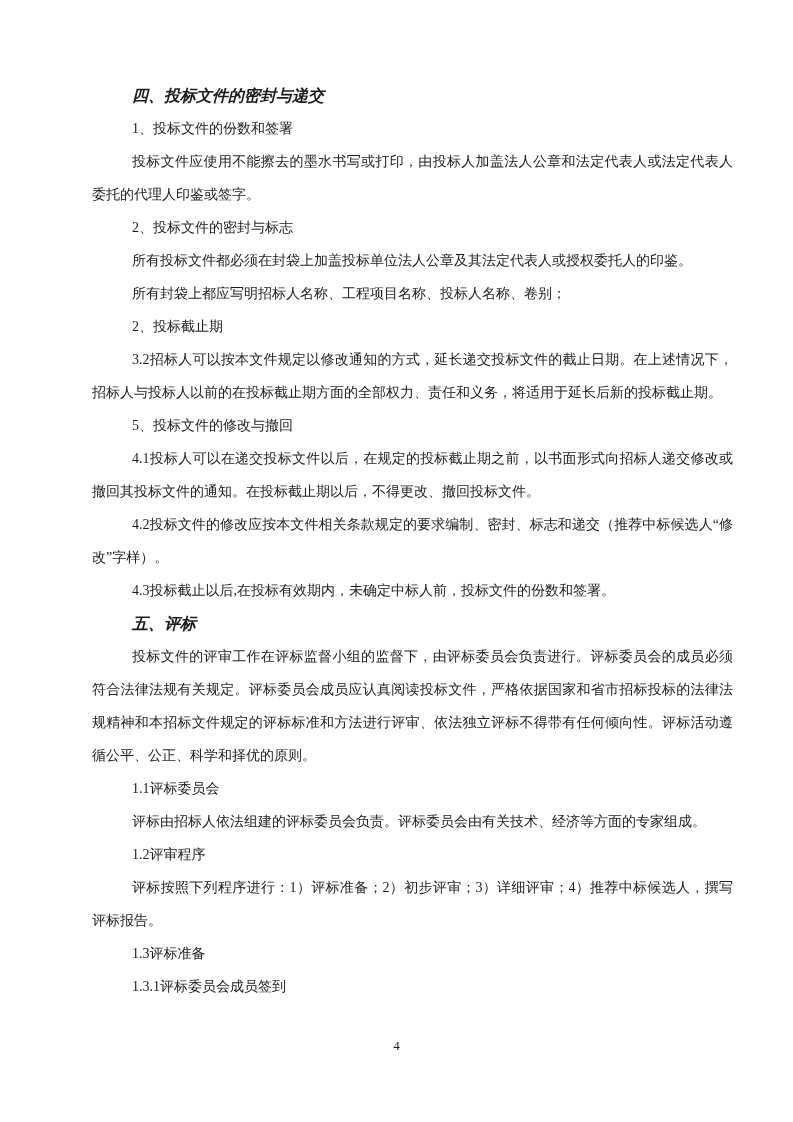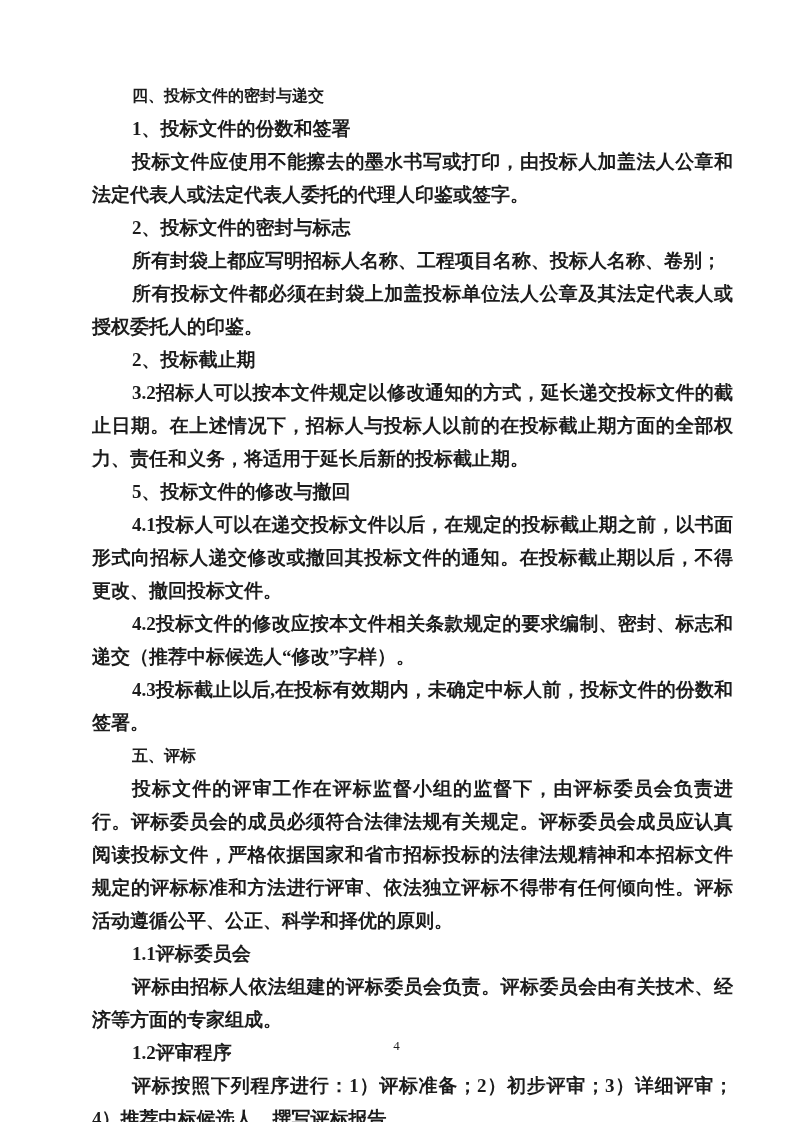--- a/index.html
+++ b/index.html
@@ -17,32 +17,32 @@
   }
   .page-content {
     position: absolute;
     left: 92px;
     top: 79px;
     width: 641px;
   }
   .page-content p {
     margin: 0;
     padding: 0;
-    font-size: 19px;
+    font-size: 14px;
     line-height: 33px;
     text-align: justify;
     text-indent: 40px;
     letter-spacing: 0;
     word-break: break-all;
-    font-weight: bold;
   }
   .page-content p.heading {
     font-weight: bold;
     font-size: 16px;
     text-align: left;
+    font-style: italic;
   }
   .page-content p.subheading {
     text-align: left;
   }
   .page-footer {
     position: absolute;
     left: 0;
     top: 1036px;
     width: 793px;
     text-align: center;
@@ -52,22 +52,22 @@
   }
 </style>
 </head>
 <body>
 
 <div class="page-content">
     <p class="heading">四、投标文件的密封与递交</p>
     <p class="subheading">1、投标文件的份数和签署</p>
     <p class="paragraph">投标文件应使用不能擦去的墨水书写或打印，由投标人加盖法人公章和法定代表人或法定代表人委托的代理人印鉴或签字。</p>
     <p class="subheading">2、投标文件的密封与标志</p>
+    <p class="paragraph">所有投标文件都必须在封袋上加盖投标单位法人公章及其法定代表人或授权委托人的印鉴。</p>
     <p class="paragraph">所有封袋上都应写明招标人名称、工程项目名称、投标人名称、卷别；</p>
-    <p class="paragraph">所有投标文件都必须在封袋上加盖投标单位法人公章及其法定代表人或授权委托人的印鉴。</p>
     <p class="subheading">2、投标截止期</p>
     <p class="paragraph">3.2招标人可以按本文件规定以修改通知的方式，延长递交投标文件的截止日期。在上述情况下，招标人与投标人以前的在投标截止期方面的全部权力、责任和义务，将适用于延长后新的投标截止期。</p>
     <p class="subheading">5、投标文件的修改与撤回</p>
     <p class="paragraph">4.1投标人可以在递交投标文件以后，在规定的投标截止期之前，以书面形式向招标人递交修改或撤回其投标文件的通知。在投标截止期以后，不得更改、撤回投标文件。</p>
     <p class="paragraph">4.2投标文件的修改应按本文件相关条款规定的要求编制、密封、标志和递交（推荐中标候选人“修改”字样）。</p>
     <p class="paragraph">4.3投标截止以后,在投标有效期内，未确定中标人前，投标文件的份数和签署。</p>
     <p class="heading">五、评标</p>
     <p class="paragraph">投标文件的评审工作在评标监督小组的监督下，由评标委员会负责进行。评标委员会的成员必须符合法律法规有关规定。评标委员会成员应认真阅读投标文件，严格依据国家和省市招标投标的法律法规精神和本招标文件规定的评标标准和方法进行评审、依法独立评标不得带有任何倾向性。评标活动遵循公平、公正、科学和择优的原则。</p>
     <p class="subheading">1.1评标委员会</p>
     <p class="paragraph">评标由招标人依法组建的评标委员会负责。评标委员会由有关技术、经济等方面的专家组成。</p>

